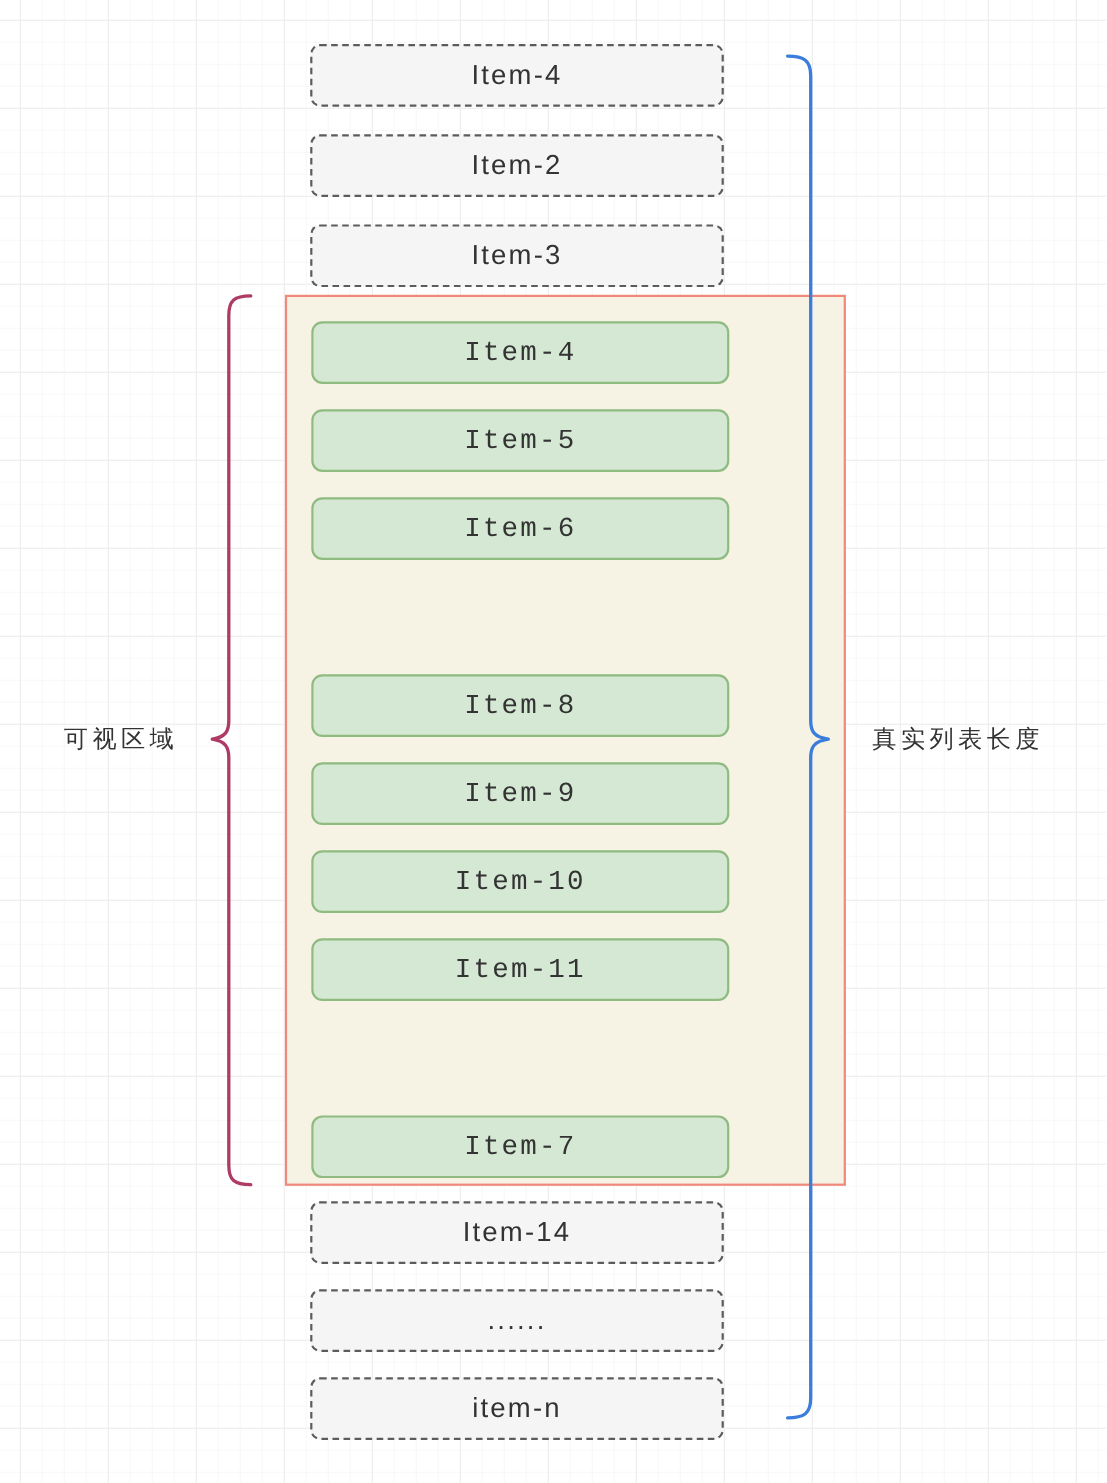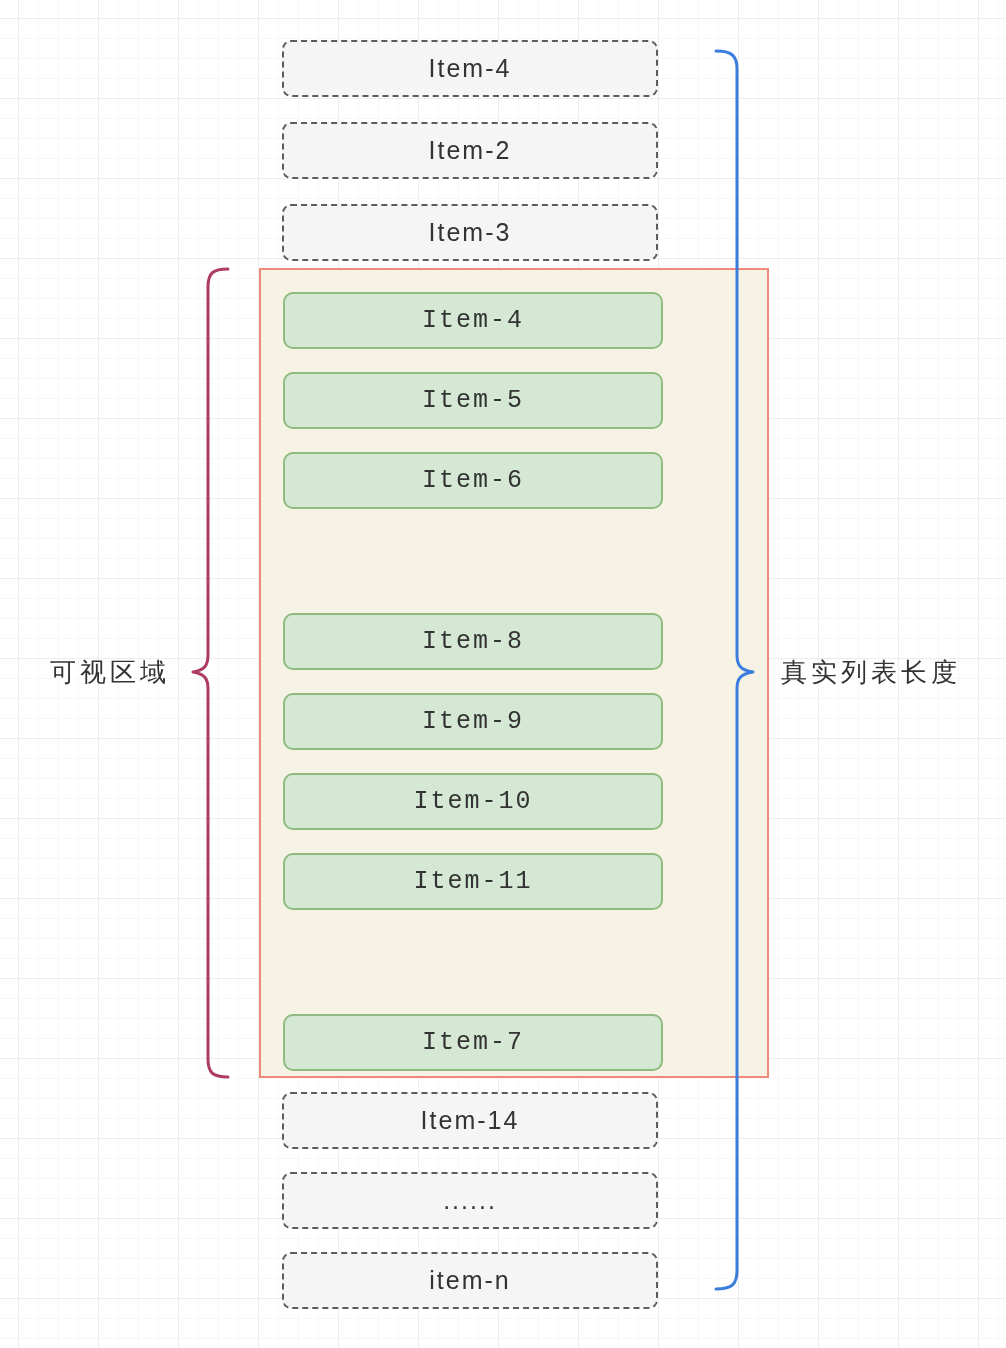--- a/index.html
+++ b/index.html
@@ -40,21 +40,21 @@
   }
   .green{
     left:22px;width:380px;height:57px;
     background:var(--green-fill);
     border:2px solid var(--green-border);
     border-radius:10px;
   }
   .side-label{
     position:absolute;
     display:flex;align-items:center;justify-content:center;
-    font-size:26px;letter-spacing:4px;
+    font-size:22px;letter-spacing:4px;
     height:34px;
   }
   #viewport-label{left:36px;top:655px;width:148px;}
   #total-label{left:768px;top:655px;width:206px;text-align:center;}
   #brace-layer{position:absolute;left:0;top:0;pointer-events:none;}
   .brace{fill:none;stroke-width:3;stroke-linecap:round;stroke-linejoin:round;}
   .brace.pink{stroke:var(--viewport-brace);}
   .brace.blue{stroke:var(--total-brace);}
 </style>
 </head>

